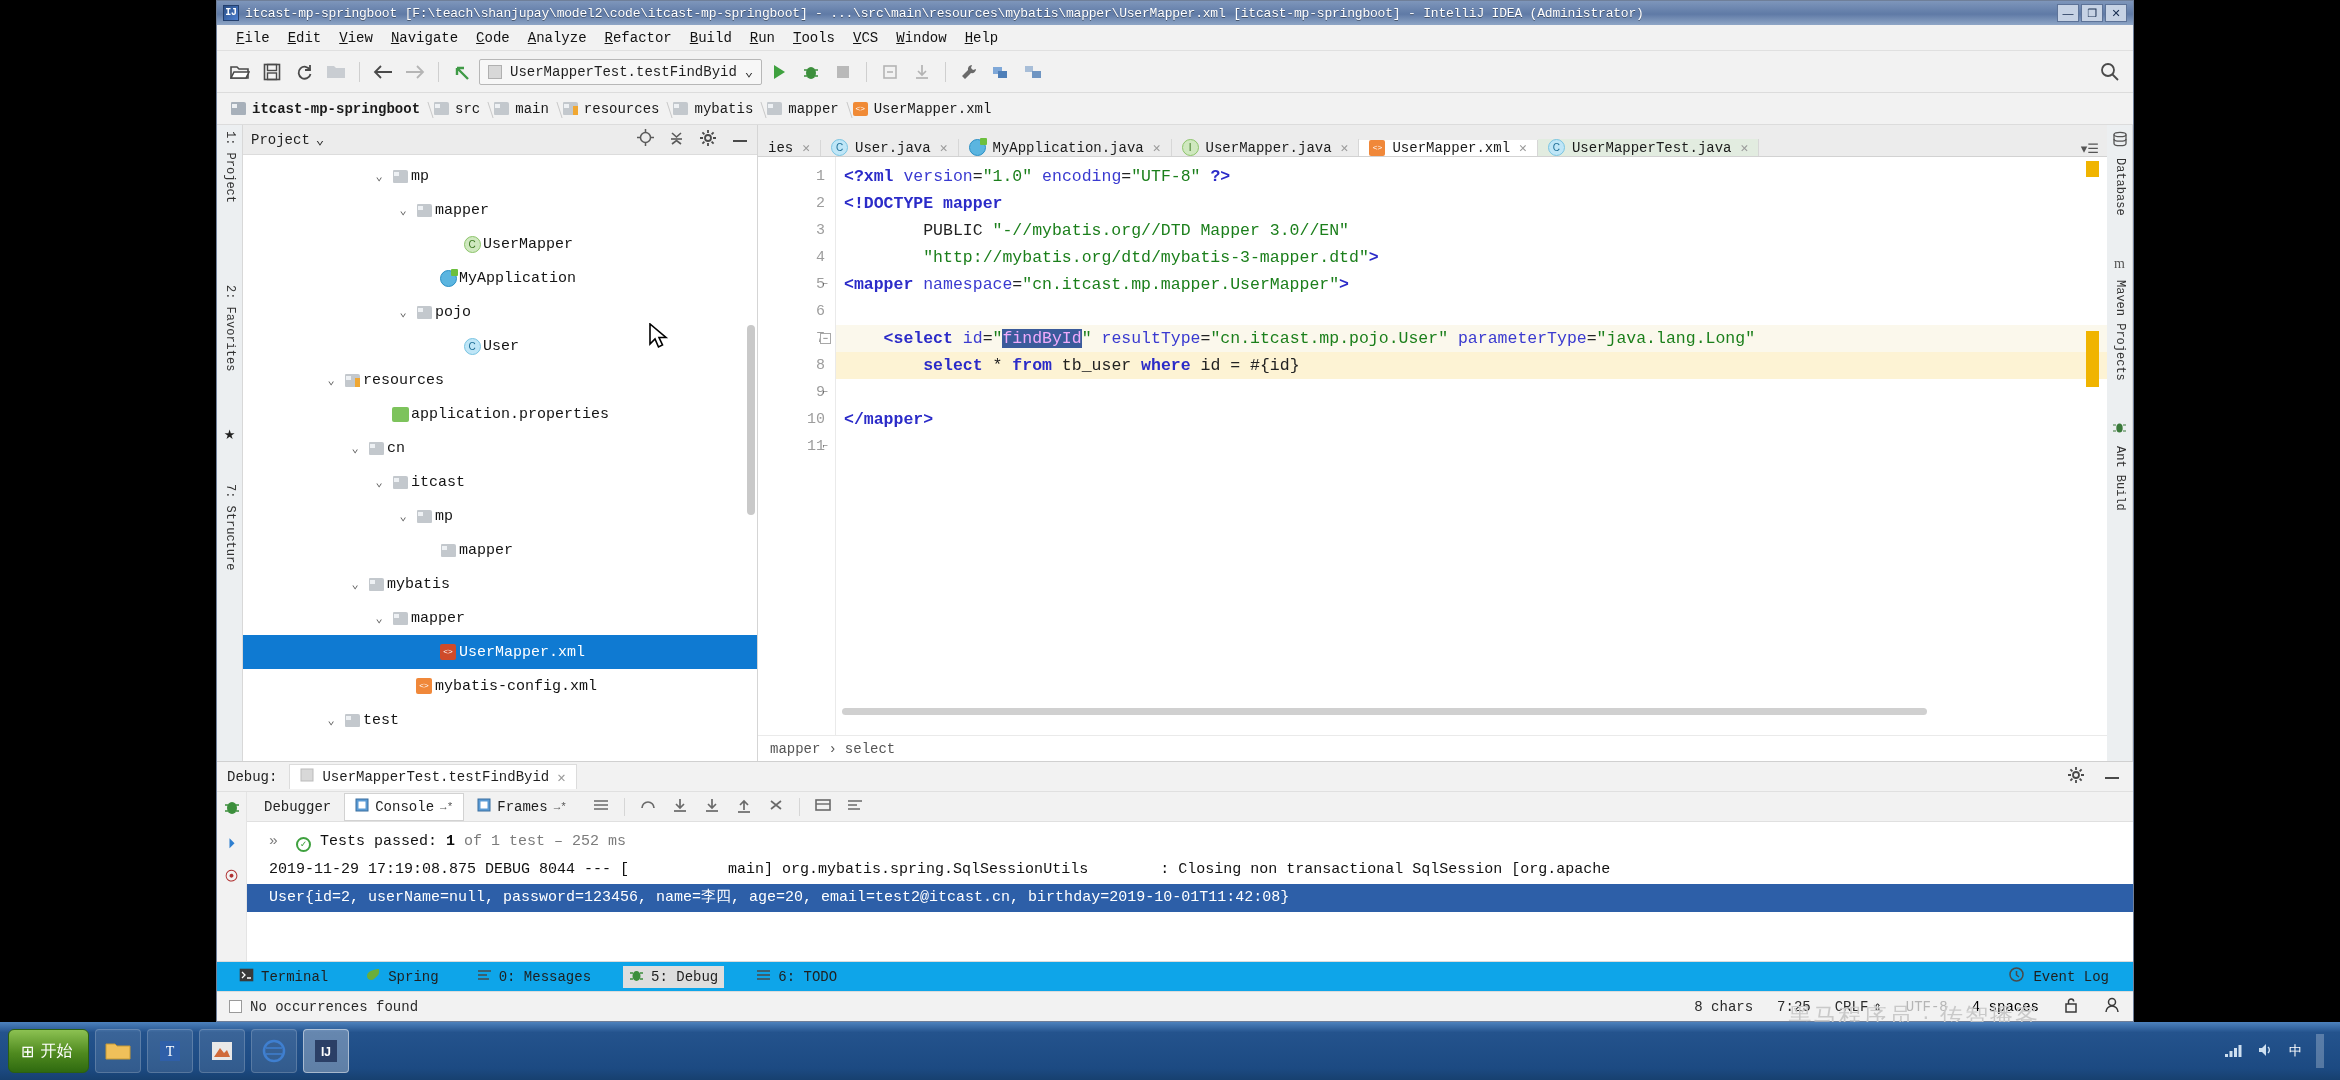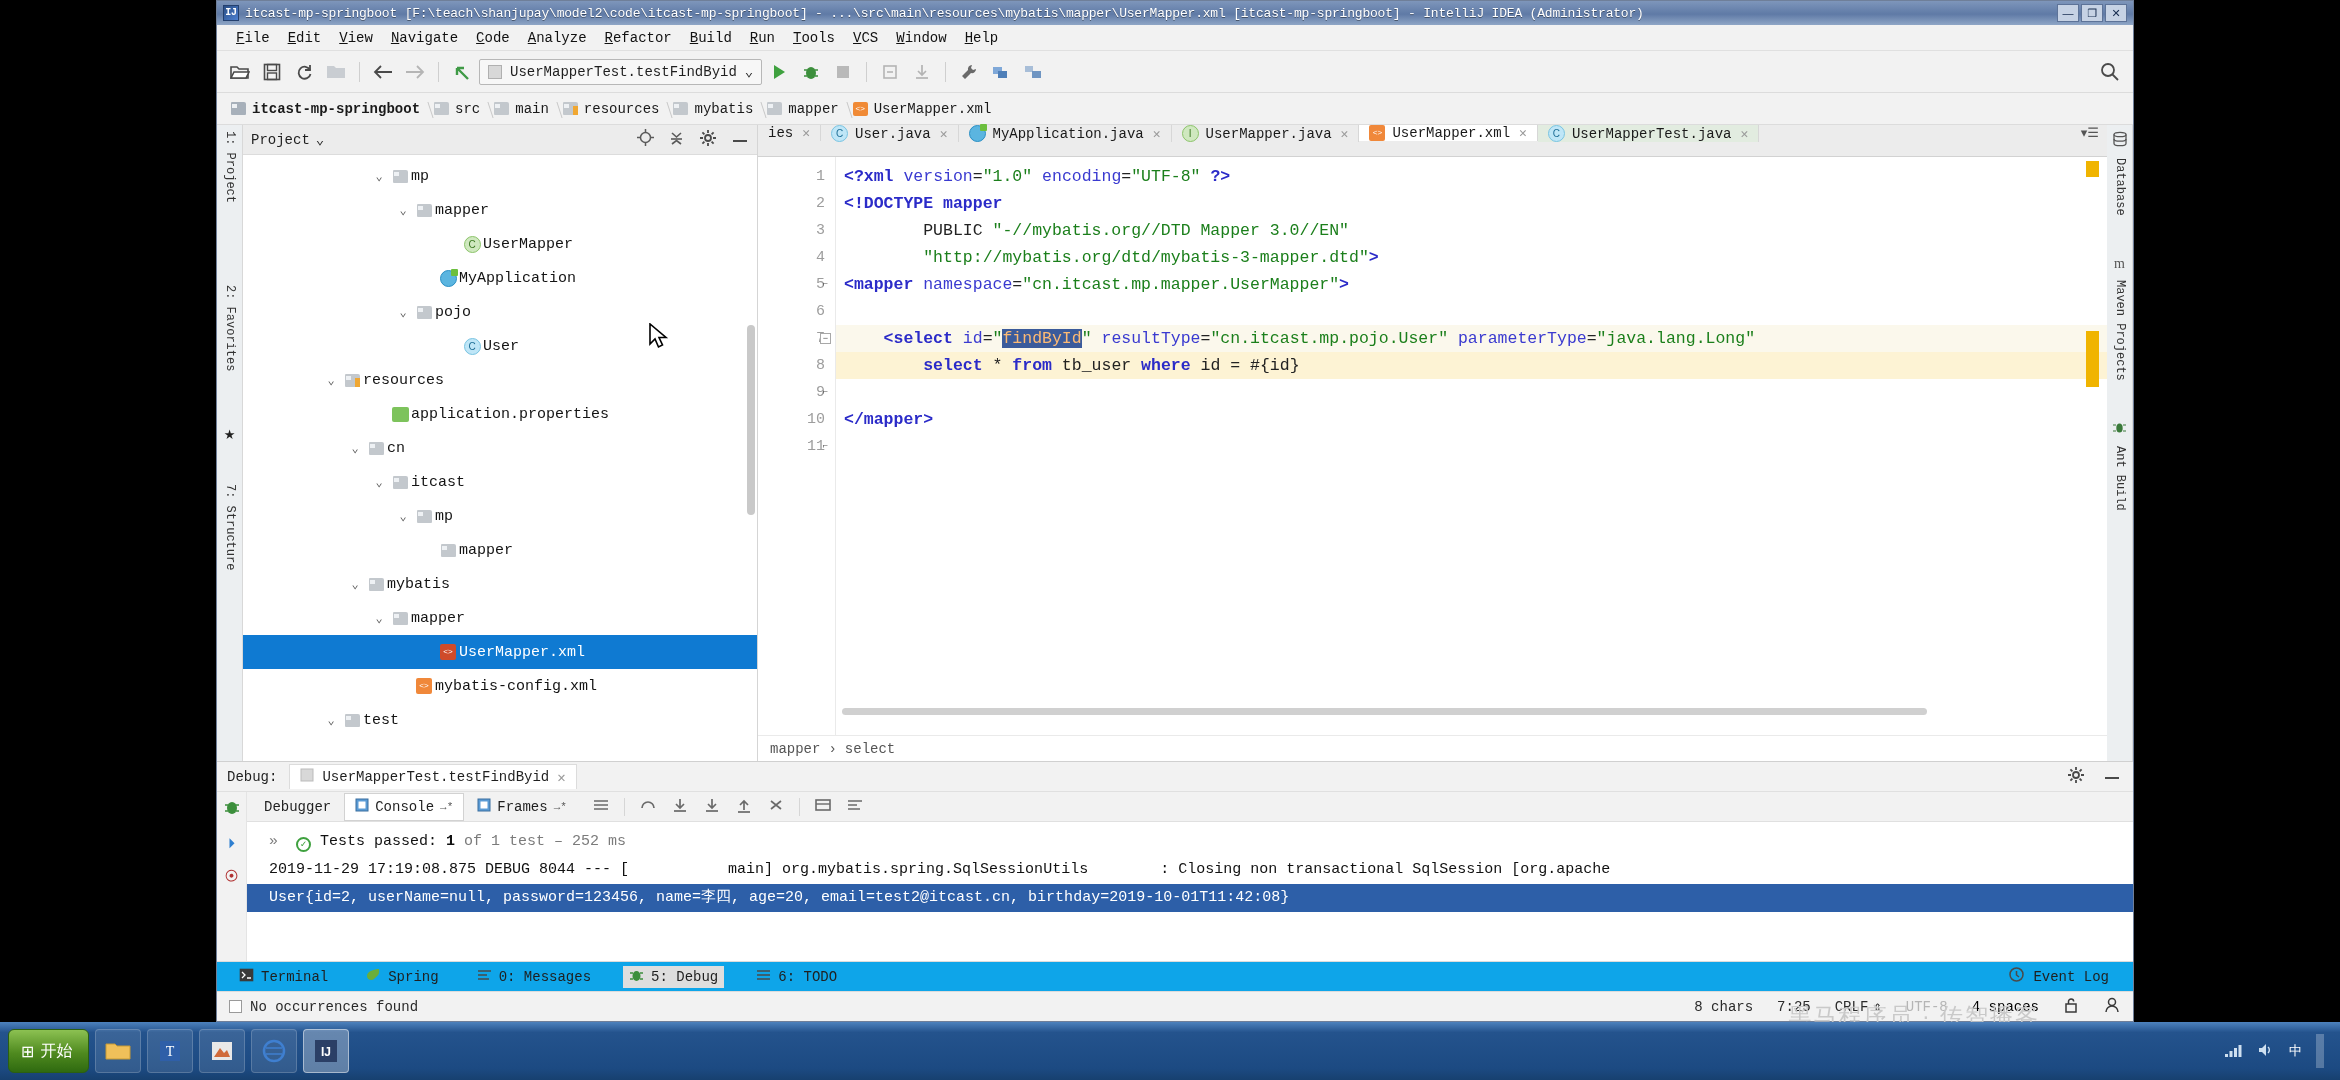--- a/index.html
+++ b/index.html
@@ -88,21 +88,21 @@
   .app-ico:after{content:"";position:absolute;right:-2px;top:-2px;width:7px;height:7px;background:#6cbf3e;border-radius:1px;}
   .prop-ico{width:17px;height:15px;background:#7dc35c;border-radius:2px;}
   .xmlfile-ico{width:16px;height:16px;background:#f0883a;border-radius:2px;color:#fff;font-size:8px;
                text-align:center;line-height:15px;font-family:"Liberation Sans",sans-serif;}
   .xmlfile-ico.red{background:#cf4b2a;}
   #tree-scroll { position:absolute; right:2px; top:170px; width:8px; height:190px; background:#c9c9c9; border-radius:4px;}
   .cursor-arrow { position:absolute; left:0; top:0; width:0;height:0; }
 
   
   #editorwrap { flex:1; display:flex; flex-direction:column; min-width:0; background:#fff;}
-  #tabs { height:32px; background:#ececec; display:flex; align-items:flex-start; border-bottom:1px solid #d2d2d2; }
+  #tabs { height:32px; background:#ececec; display:flex; align-items:flex-end; border-bottom:1px solid #d2d2d2; }
   .etab { display:flex; align-items:center; gap:7px; padding:0 10px; font-family:"Liberation Mono",monospace;
           font-size:14px; border-right:1px solid #d7d7d7; color:#1a1a1a; white-space:nowrap; background:#ececec;}
   .etab.active { background:#fff; }
   .etab.greenbg { background:#e2ece0; }
   .etab .x { color:#9a9a9a; font-size:13px; margin-left:2px;}
   #tabs .tabs-right { margin-left:auto; display:flex; align-items:center; gap:8px; padding:0 8px; color:#555;}
 
   #codearea { flex:1; display:flex; position:relative; min-height:0; background:#fff; overflow:hidden;}
   #gutter { width:78px; background:#fff; border-right:1px solid #eaeaea; position:relative; padding-top:6px;}
   .lnum { height:27px; line-height:27px; text-align:right; padding-right:10px; color:#9d9d9d;
@@ -111,21 +111,21 @@
           color:#555; font-size:9px; line-height:9px; text-align:center; }
   #code { flex:1; padding-top:6px; font-family:"Liberation Mono",monospace; font-size:16.5px;
           position:relative; overflow:hidden; }
   .cl { height:27px; line-height:27px; white-space:pre; padding-left:8px; }
   .cl.hl { background:#fdf3d4; }
   .cl.cursorline { background:#fbf8ec; }
   .k-tag { color:#2b2bc8; font-weight:bold; }
   .k-attr { color:#3a3ad0; }
   .k-str { color:#1b7f1b; }
   .k-plain { color:#222; }
-  .k-sel { background:#3b5b9b; color:#fdba74; }
+  .k-sel { background:#3b5b9b; color:#f0abfc; }
   .k-sql { color:#2b2bc8; font-weight:bold; }
   #hscroll { position:absolute; left:84px; right:180px; bottom:20px; height:7px; background:#d0d0d0; border-radius:4px;}
   #errstripe { position:absolute; right:8px; top:0; width:14px; bottom:0; }
   #errstripe .mk { position:absolute; right:0; width:13px; height:16px; background:#f0b400; }
 
   #editor-crumb { height:26px; background:#fff; border-top:1px solid #eaeaea; display:flex; align-items:center;
                   padding-left:12px; gap:8px; font-family:"Liberation Mono",monospace; font-size:14px; color:#555;}
 
   
   #debugwin { height:200px; background:#f2f2f2; border-top:1px solid #d0d0d0; display:flex; flex-direction:column;}

